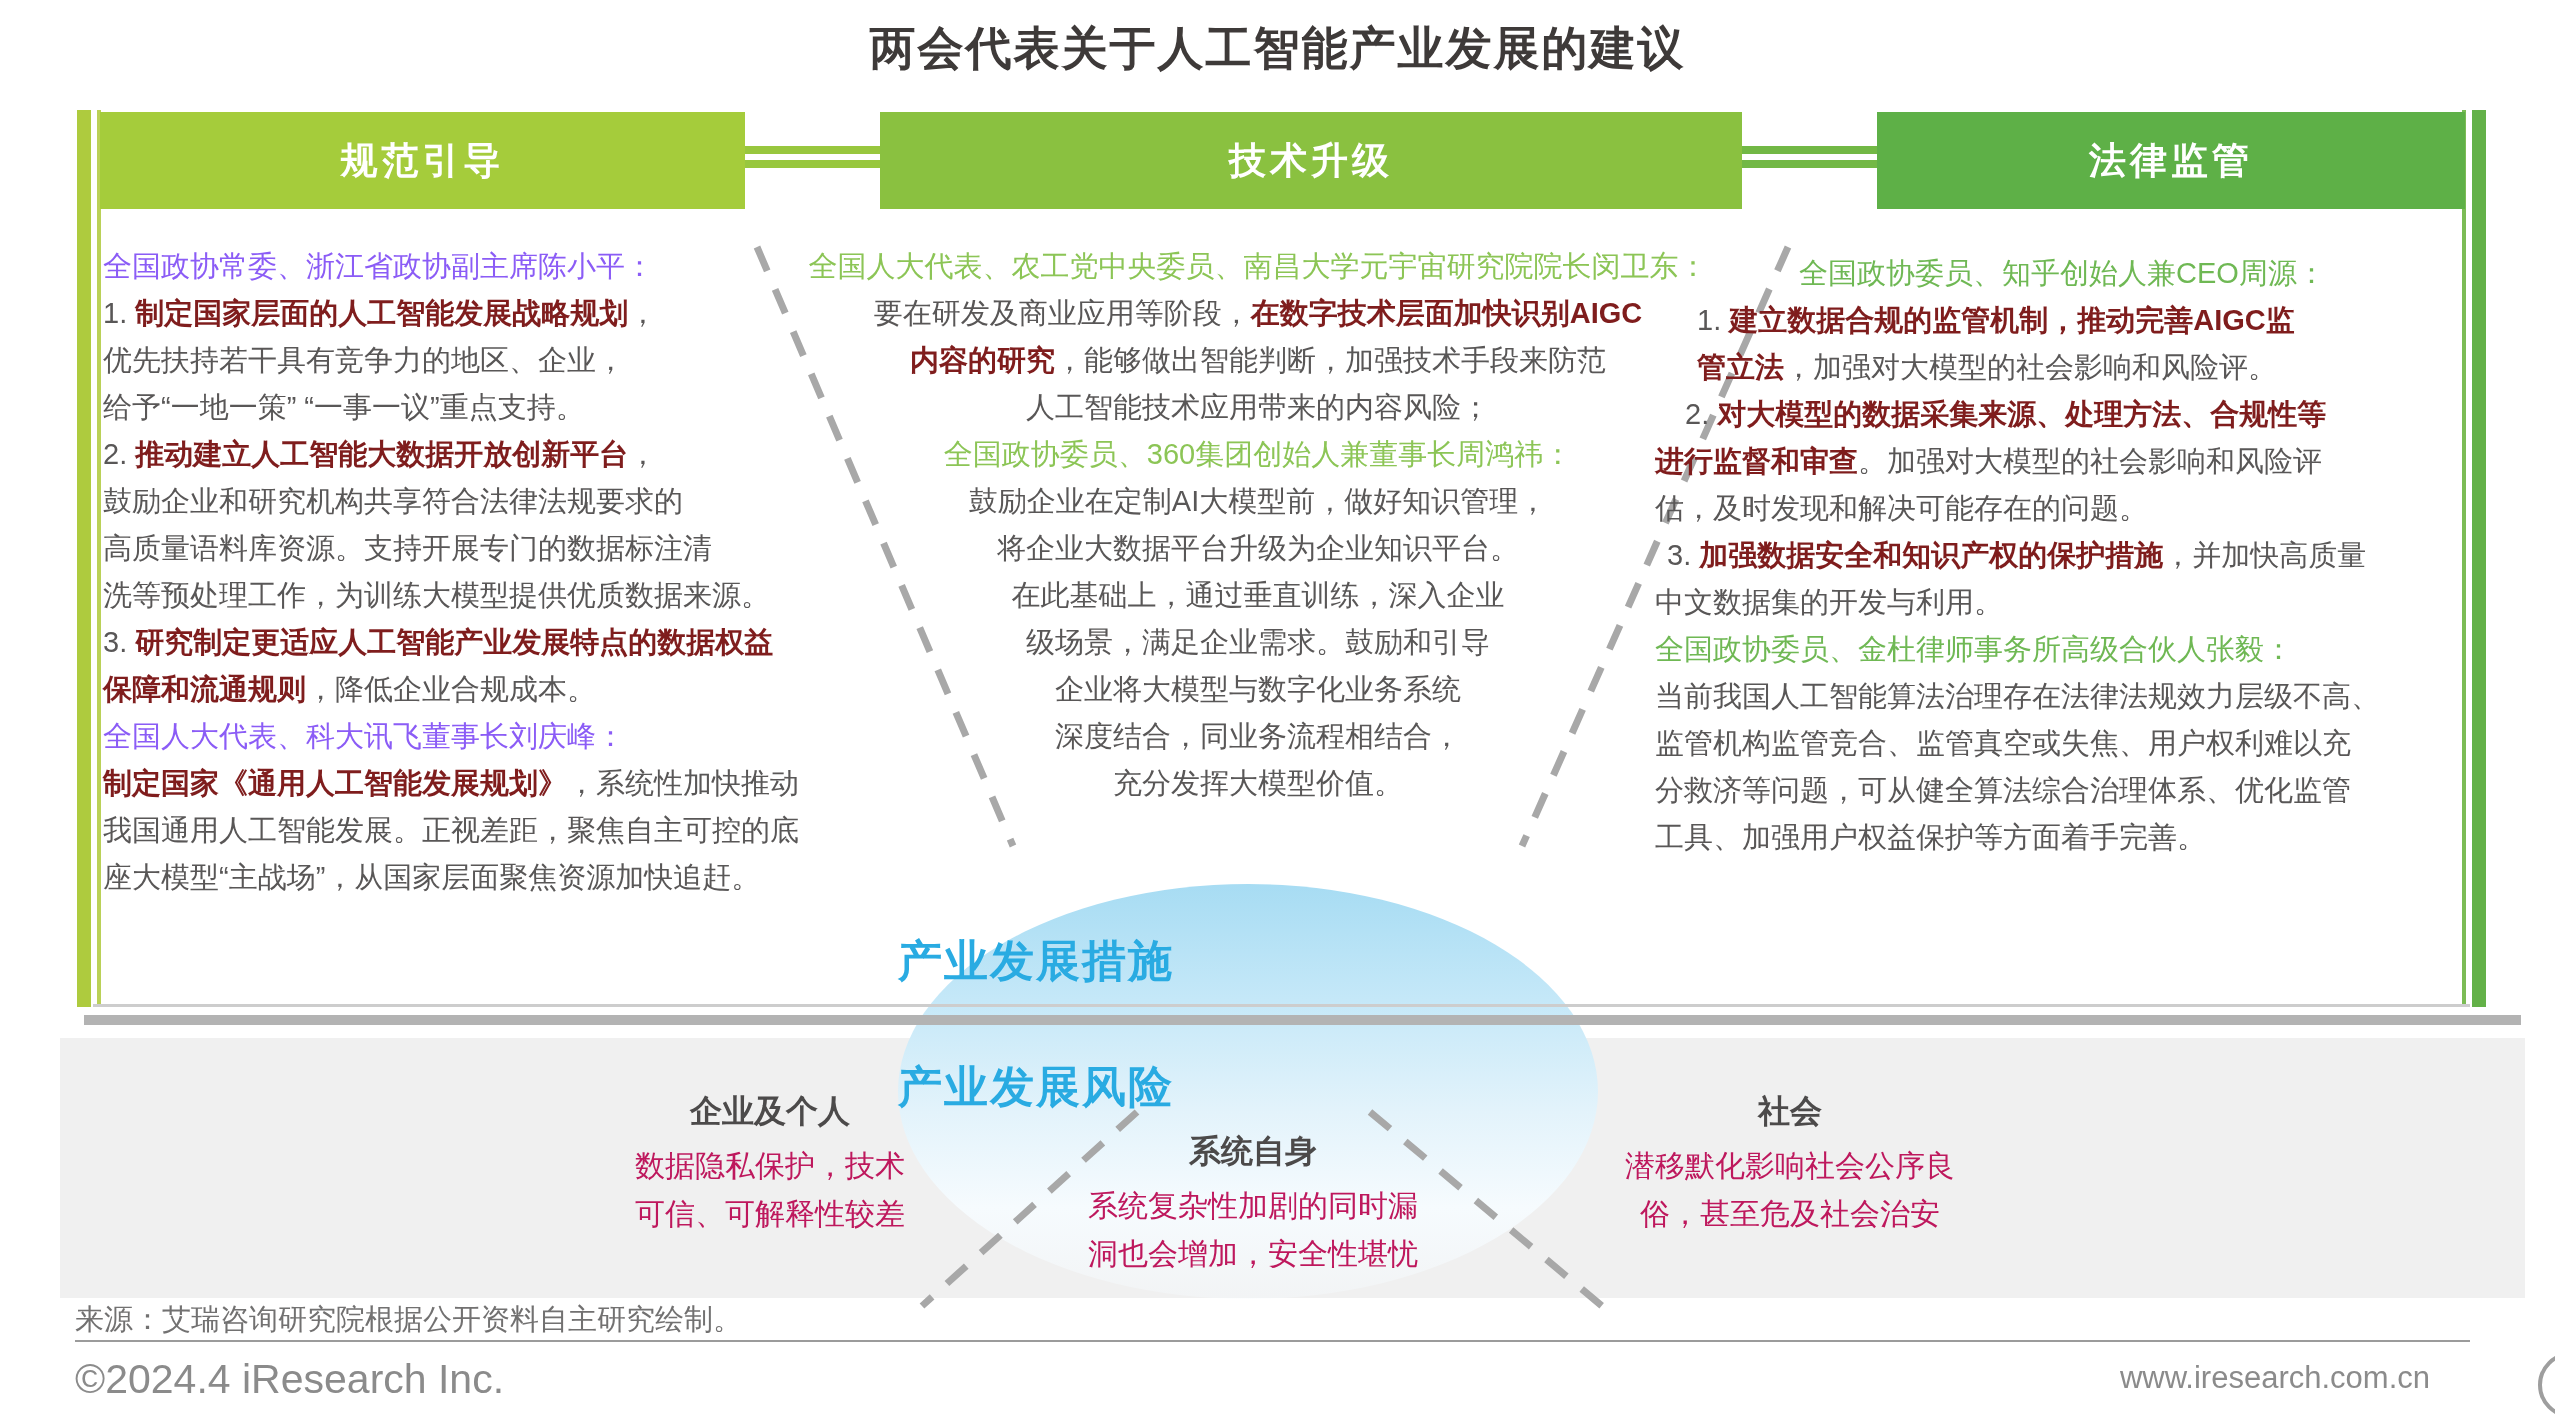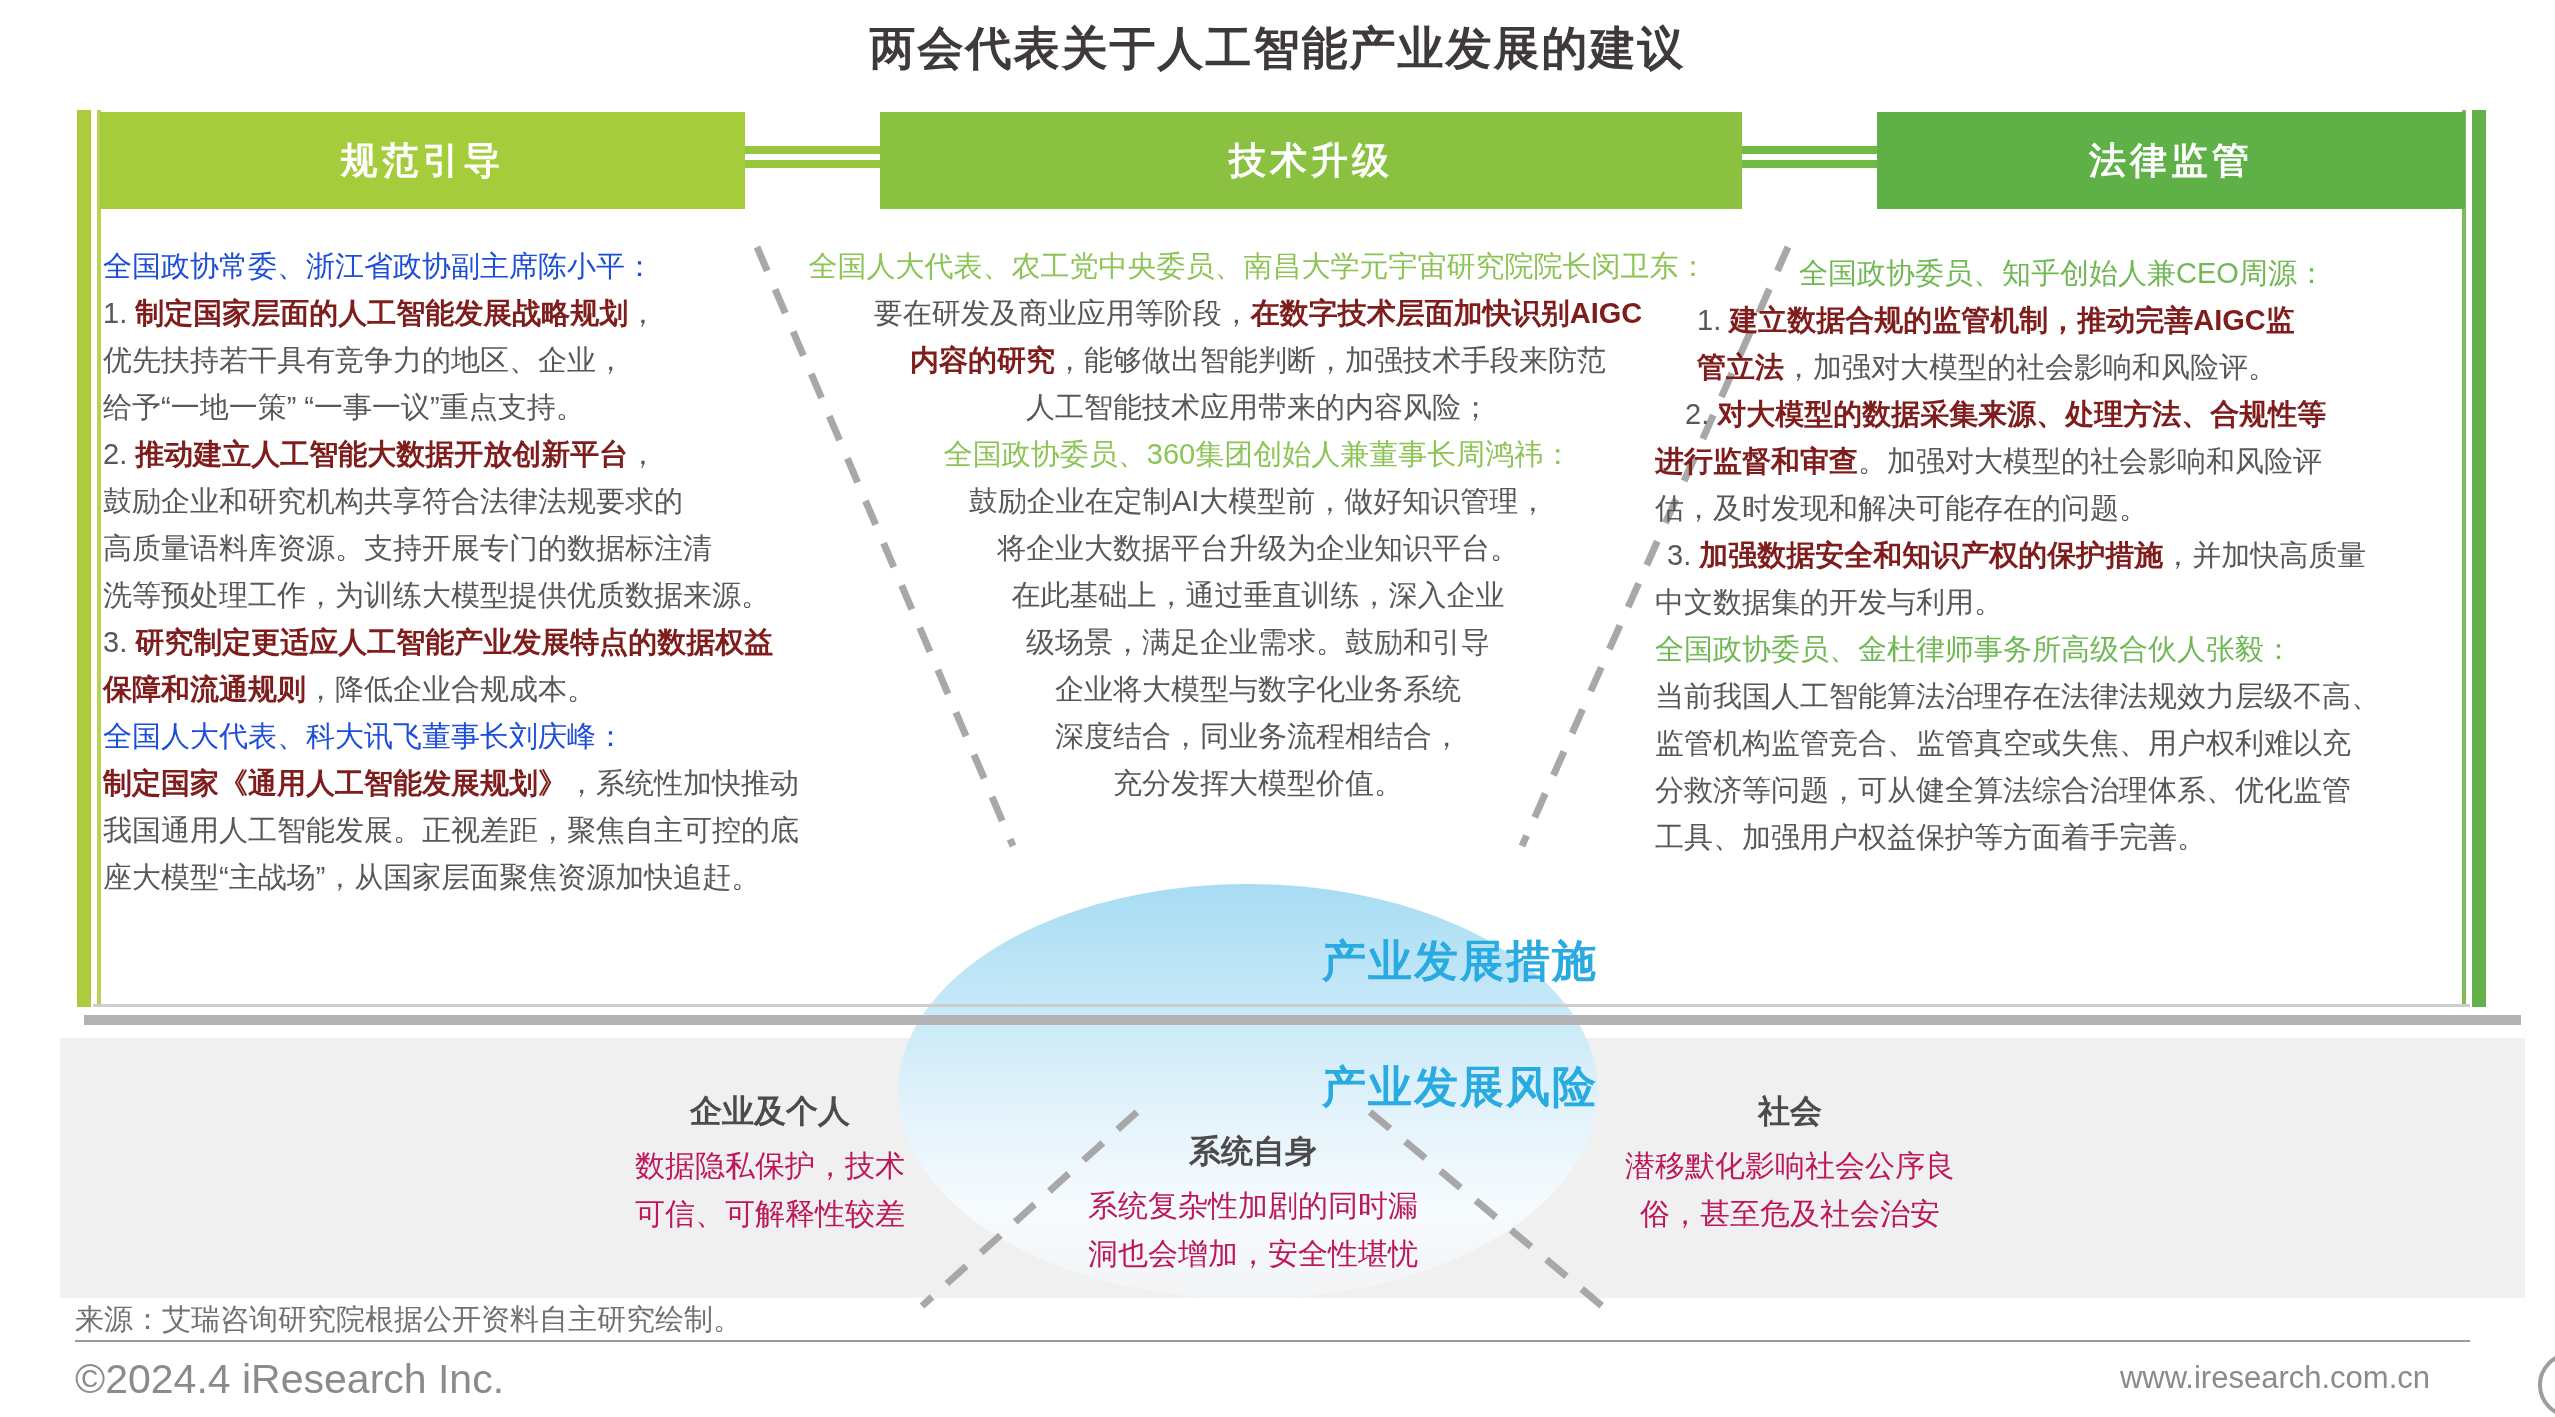--- a/index.html
+++ b/index.html
@@ -26,31 +26,31 @@
   .c1{left:745px;width:135px;background:#98c73e;}
   .c2{left:1742px;width:135px;background:#72b845;}
   .cy1{top:146px;} .cy2{top:160px;}
   
   .gray-panel{position:absolute;left:60px;top:1038px;width:2465px;height:260px;background:#f0f0f0;}
   .sep-thin{position:absolute;left:93px;top:1004px;width:2377px;height:3px;background:#cdcdcd;}
   .sep-thick{position:absolute;left:84px;top:1015px;width:2437px;height:10px;background:#b3b3b3;}
   
   .ellipse{position:absolute;left:898px;top:884px;width:700px;height:415px;border-radius:50%;
     background:linear-gradient(180deg,#a7dcf3 0%,#c5e8f8 28%,#e3f3fb 55%,#f6fbfe 78%,rgba(246,251,254,0.35) 100%);}
-  .center-label{position:absolute;left:898px;width:700px;text-align:right;
+  .center-label{position:absolute;left:898px;width:700px;text-align:left;
     font-size:44px;font-weight:700;color:#29abe2;letter-spacing:2px;}
   .lbl-measures{top:932px;} .lbl-risks{top:1058px;}
   
   .dashes{position:absolute;left:0;top:0;}
   
   .col{position:absolute;font-size:29px;line-height:47px;color:#595757;}
   .col p{margin:0;white-space:pre-line;}
   .col b{font-weight:700;color:#7f1d1d;}
   .speaker{font-weight:400;}
-  .spk-l{color:#1d4ed8;} .spk-m{color:#8cc556;} .spk-r{color:#6fb854;}
+  .spk-l{color:#8b5cf6;} .spk-m{color:#8cc556;} .spk-r{color:#6fb854;}
   .col-left{left:103px;top:243px;width:700px;}
   .col-mid{left:763px;top:243px;width:990px;text-align:center;}
   .col-right{left:1655px;top:250px;width:815px;}
   .gap-l{margin-top:42px;} .gap-m{margin-top:46px;} .gap-r{margin-top:96px;}
   .head-center{text-align:center;}
   .ri1{padding-left:42px;} .ri2{text-indent:30px;} .ri3{text-indent:12px;}
   
   .cat{position:absolute;width:480px;text-align:center;}
   .cat .cat-name{font-size:32px;font-weight:700;color:#4c4a4a;margin:0 0 8px 0;}
   .cat .cat-desc{font-size:30px;line-height:48px;color:#be185d;margin:0;white-space:pre-line;}

